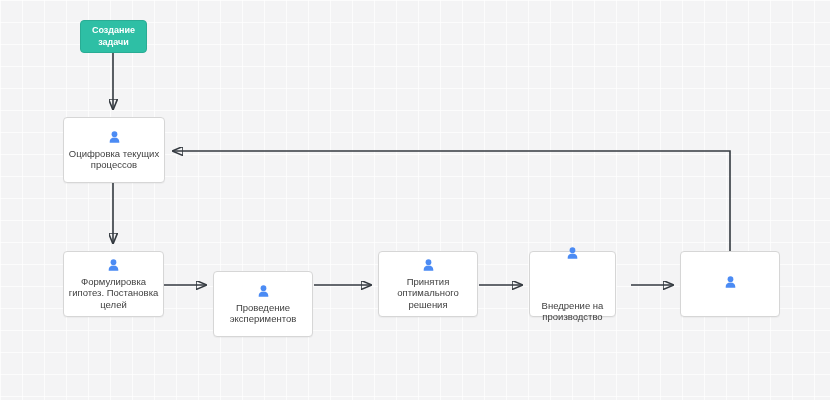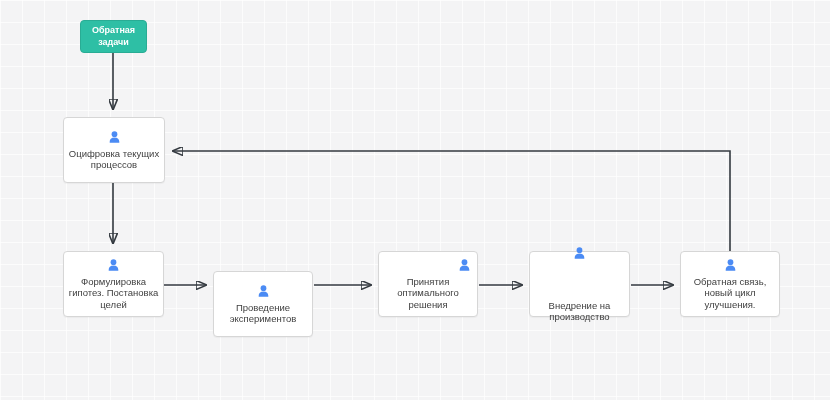--- a/index.html
+++ b/index.html
@@ -71,22 +71,22 @@
     stroke:var(--edge);
     stroke-width:1.6;
     fill:none;
     pointer-events:stroke;
   }
   
   #n-start          {left:80px;  top:20px;  width:67px;  height:33px;}
   #n-digitize       {left:63px;  top:117px; width:102px; height:66px;}
   #n-hypothesis     {left:63px;  top:251px; width:101px; height:66px;}
   #n-experiments    {left:213px; top:251px; width:100px; height:66px;margin-top:20px;}
-  #n-decision       {left:378px; top:251px; width:100px; height:66px;align-items:flex-end;}
-  #n-implementation {left:529px; top:251px; width:101px; height:66px;gap:36px;}
+  #n-decision       {left:378px; top:251px; width:100px; height:66px;}
+  #n-implementation {left:529px; top:251px; width:87px; height:66px;gap:36px;}
   #n-feedback       {left:680px; top:251px; width:100px; height:66px;}
 </style>
 </head>
 <body>
 
 <div class="canvas">
 
   <svg class="edges" width="830" height="400" viewBox="0 0 830 400" xmlns="http://www.w3.org/2000/svg">
     <defs>
       <marker id="arrow" markerUnits="userSpaceOnUse" markerWidth="11" markerHeight="9" refX="10" refY="4.5" orient="auto">
@@ -96,21 +96,21 @@
     <path d="M113,53 L113,109" marker-end="url(#arrow)"></path>
     <path d="M113,183 L113,243" marker-end="url(#arrow)"></path>
     <path d="M164,285 L206,285" marker-end="url(#arrow)"></path>
     <path d="M314,285 L371,285" marker-end="url(#arrow)"></path>
     <path d="M479,285 L522,285" marker-end="url(#arrow)"></path>
     <path d="M631,285 L673,285" marker-end="url(#arrow)"></path>
     <path d="M730,251 L730,151 L173,151" marker-end="url(#arrow)"></path>
   </svg>
 
   <div class="node node-start" id="n-start">
-    <span>Обратная задачи</span>
+    <span>Создание задачи</span>
   </div>
 
   <div class="node node-task" id="n-hypothesis">
     <span class="icon">
       <svg viewBox="0 0 24 24" width="17" height="16" fill="currentColor">
         <circle cx="12" cy="6.3" r="4.3"></circle>
         <path d="M12 11.4c-4.8 0-7.2 2.7-7.2 6.2V19h14.4v-1.4c0-3.5-2.4-6.2-7.2-6.2z"></path>
       </svg>
     </span>
     <span>Формулировка гипотез. Постановка целей</span>
@@ -156,16 +156,15 @@
     <span>Внедрение на производство</span>
   </div>
 
   <div class="node node-task" id="n-feedback">
     <span class="icon">
       <svg viewBox="0 0 24 24" width="17" height="16" fill="currentColor">
         <circle cx="12" cy="6.3" r="4.3"></circle>
         <path d="M12 11.4c-4.8 0-7.2 2.7-7.2 6.2V19h14.4v-1.4c0-3.5-2.4-6.2-7.2-6.2z"></path>
       </svg>
     </span>
-    <span>Обратная связь, новый цикл улучшения.</span>
   </div>
 
 </div>
 
 </body></html>

